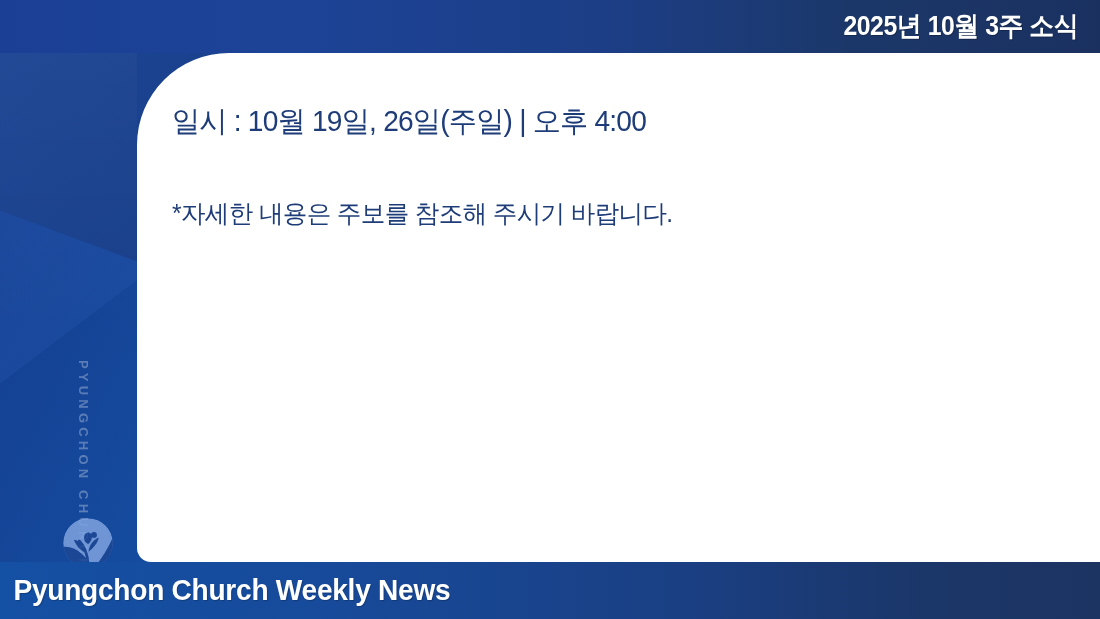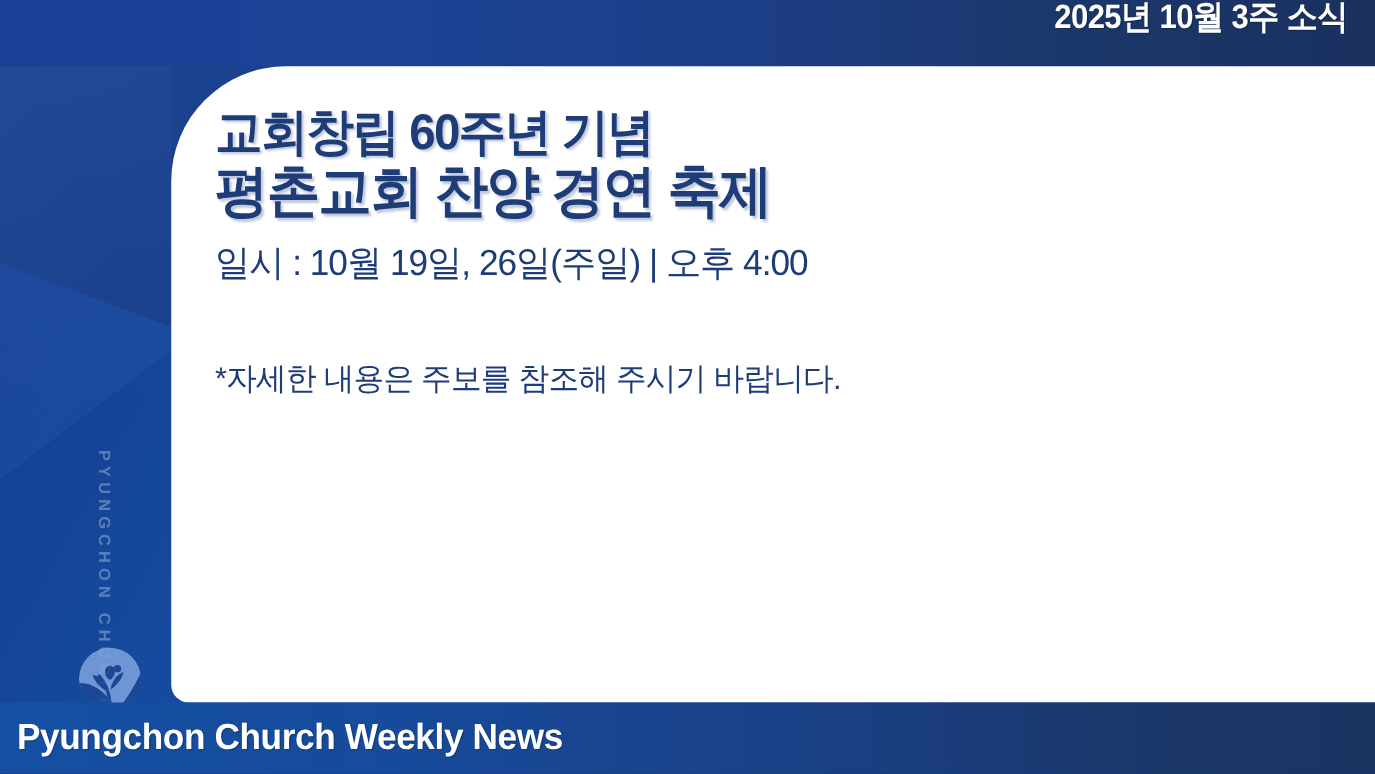--- a/index.html
+++ b/index.html
@@ -68,21 +68,21 @@
     left: 0; top: 0;
     width: 1100px;
     height: 53px;
     background: linear-gradient(90deg,
                 #1a3f95 0%,
                 #1d4397 26%,
                 #1c3e86 55%,
                 #1b3769 78%,
                 #1a3160 100%);
     display: flex;
-    align-items: flex-start;
+    align-items: center;
     justify-content: flex-end;
     padding-right: 22px;
   }
 
   .topbar-date {
     color: #ffffff;
     font-size: 27px;
     font-weight: 700;
     letter-spacing: -0.5px;
     line-height: 1;
@@ -205,24 +205,20 @@
   <div class="bg-base"></div>
   <div class="bg-wedge-dark"></div>
   <div class="bg-wedge-light"></div>
   <div class="bg-band"></div>
 
   <div class="topbar">
     <div class="topbar-date">2025년 10월 3주 소식</div>
   </div>
 
   <div class="panel">
-    <div class="title-block">
-      <div class="title-line l1">교회창립 60주년 기념</div>
-      <div class="title-line l2">평촌교회 찬양 경연 축제</div>
-    </div>
 
     <div class="subtitle">일시 : 10월 19일, 26일(주일) | 오후 4:00</div>
 
     <div class="note">*자세한 내용은 주보를 참조해 주시기 바랍니다.</div>
   </div>
 
   <div class="watermark">PYUNGCHON CHURCH</div>
 
   <div class="logo">
     <svg viewBox="0 0 100 100" width="54" height="54" aria-hidden="true">

